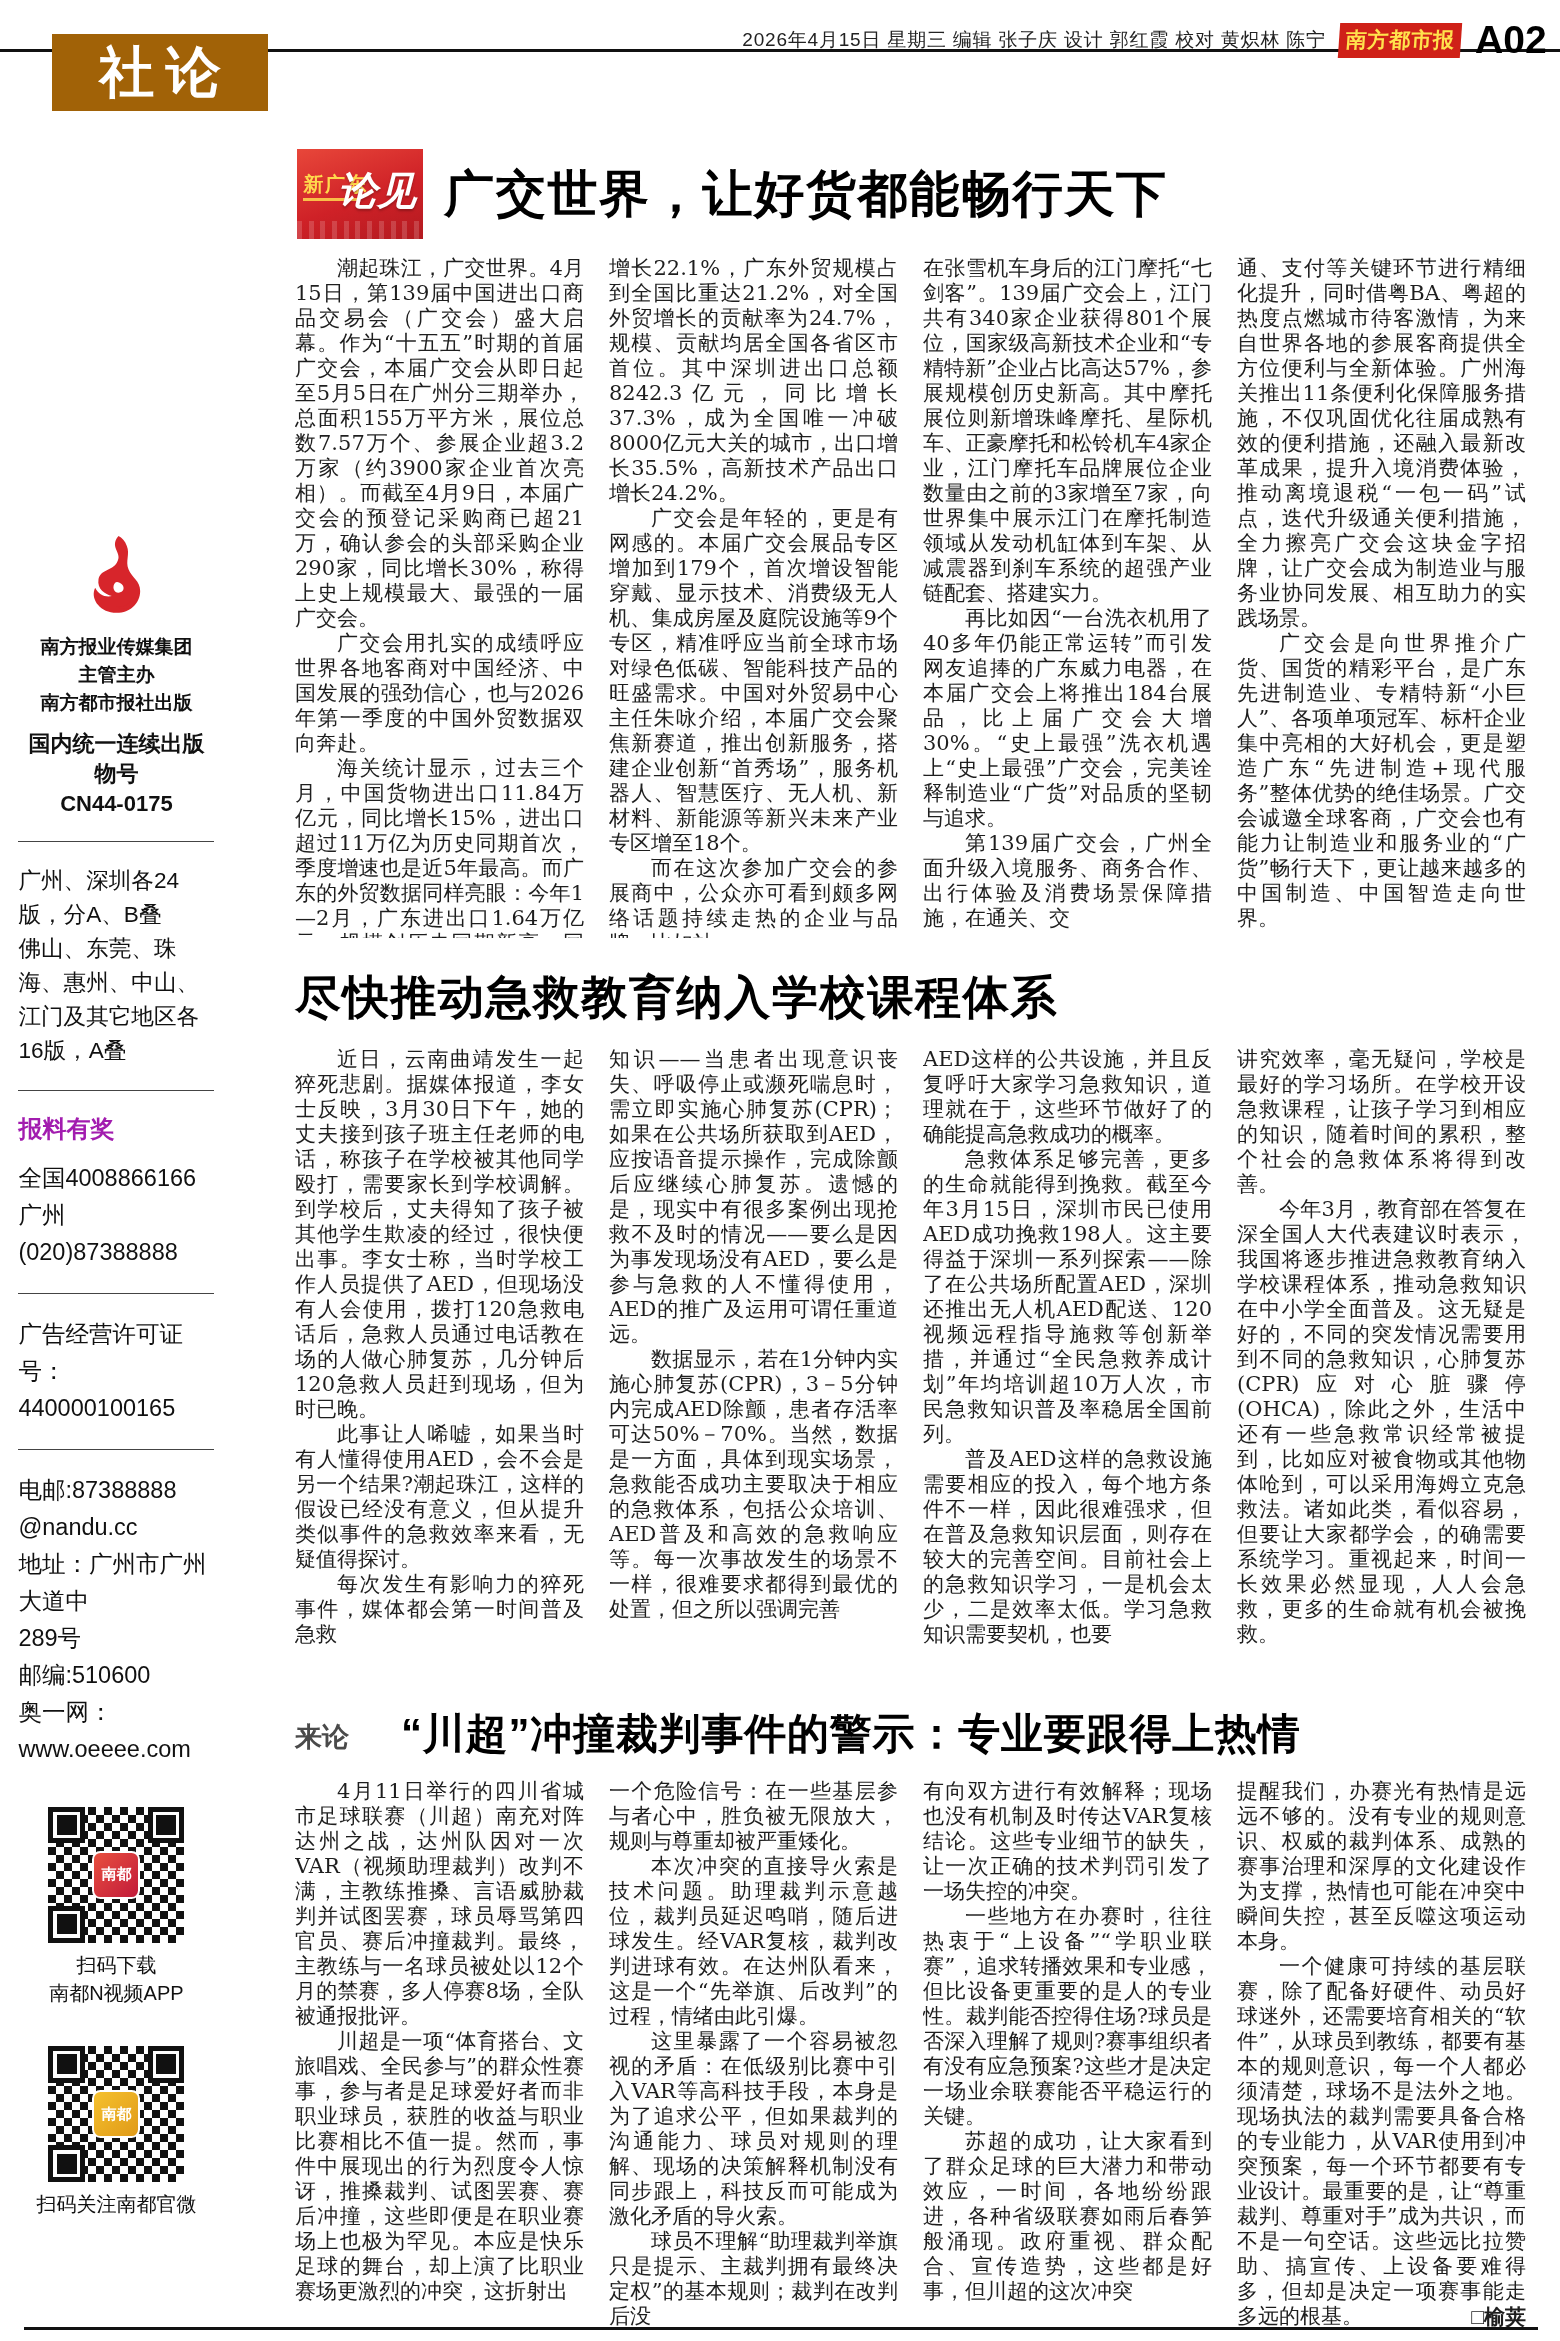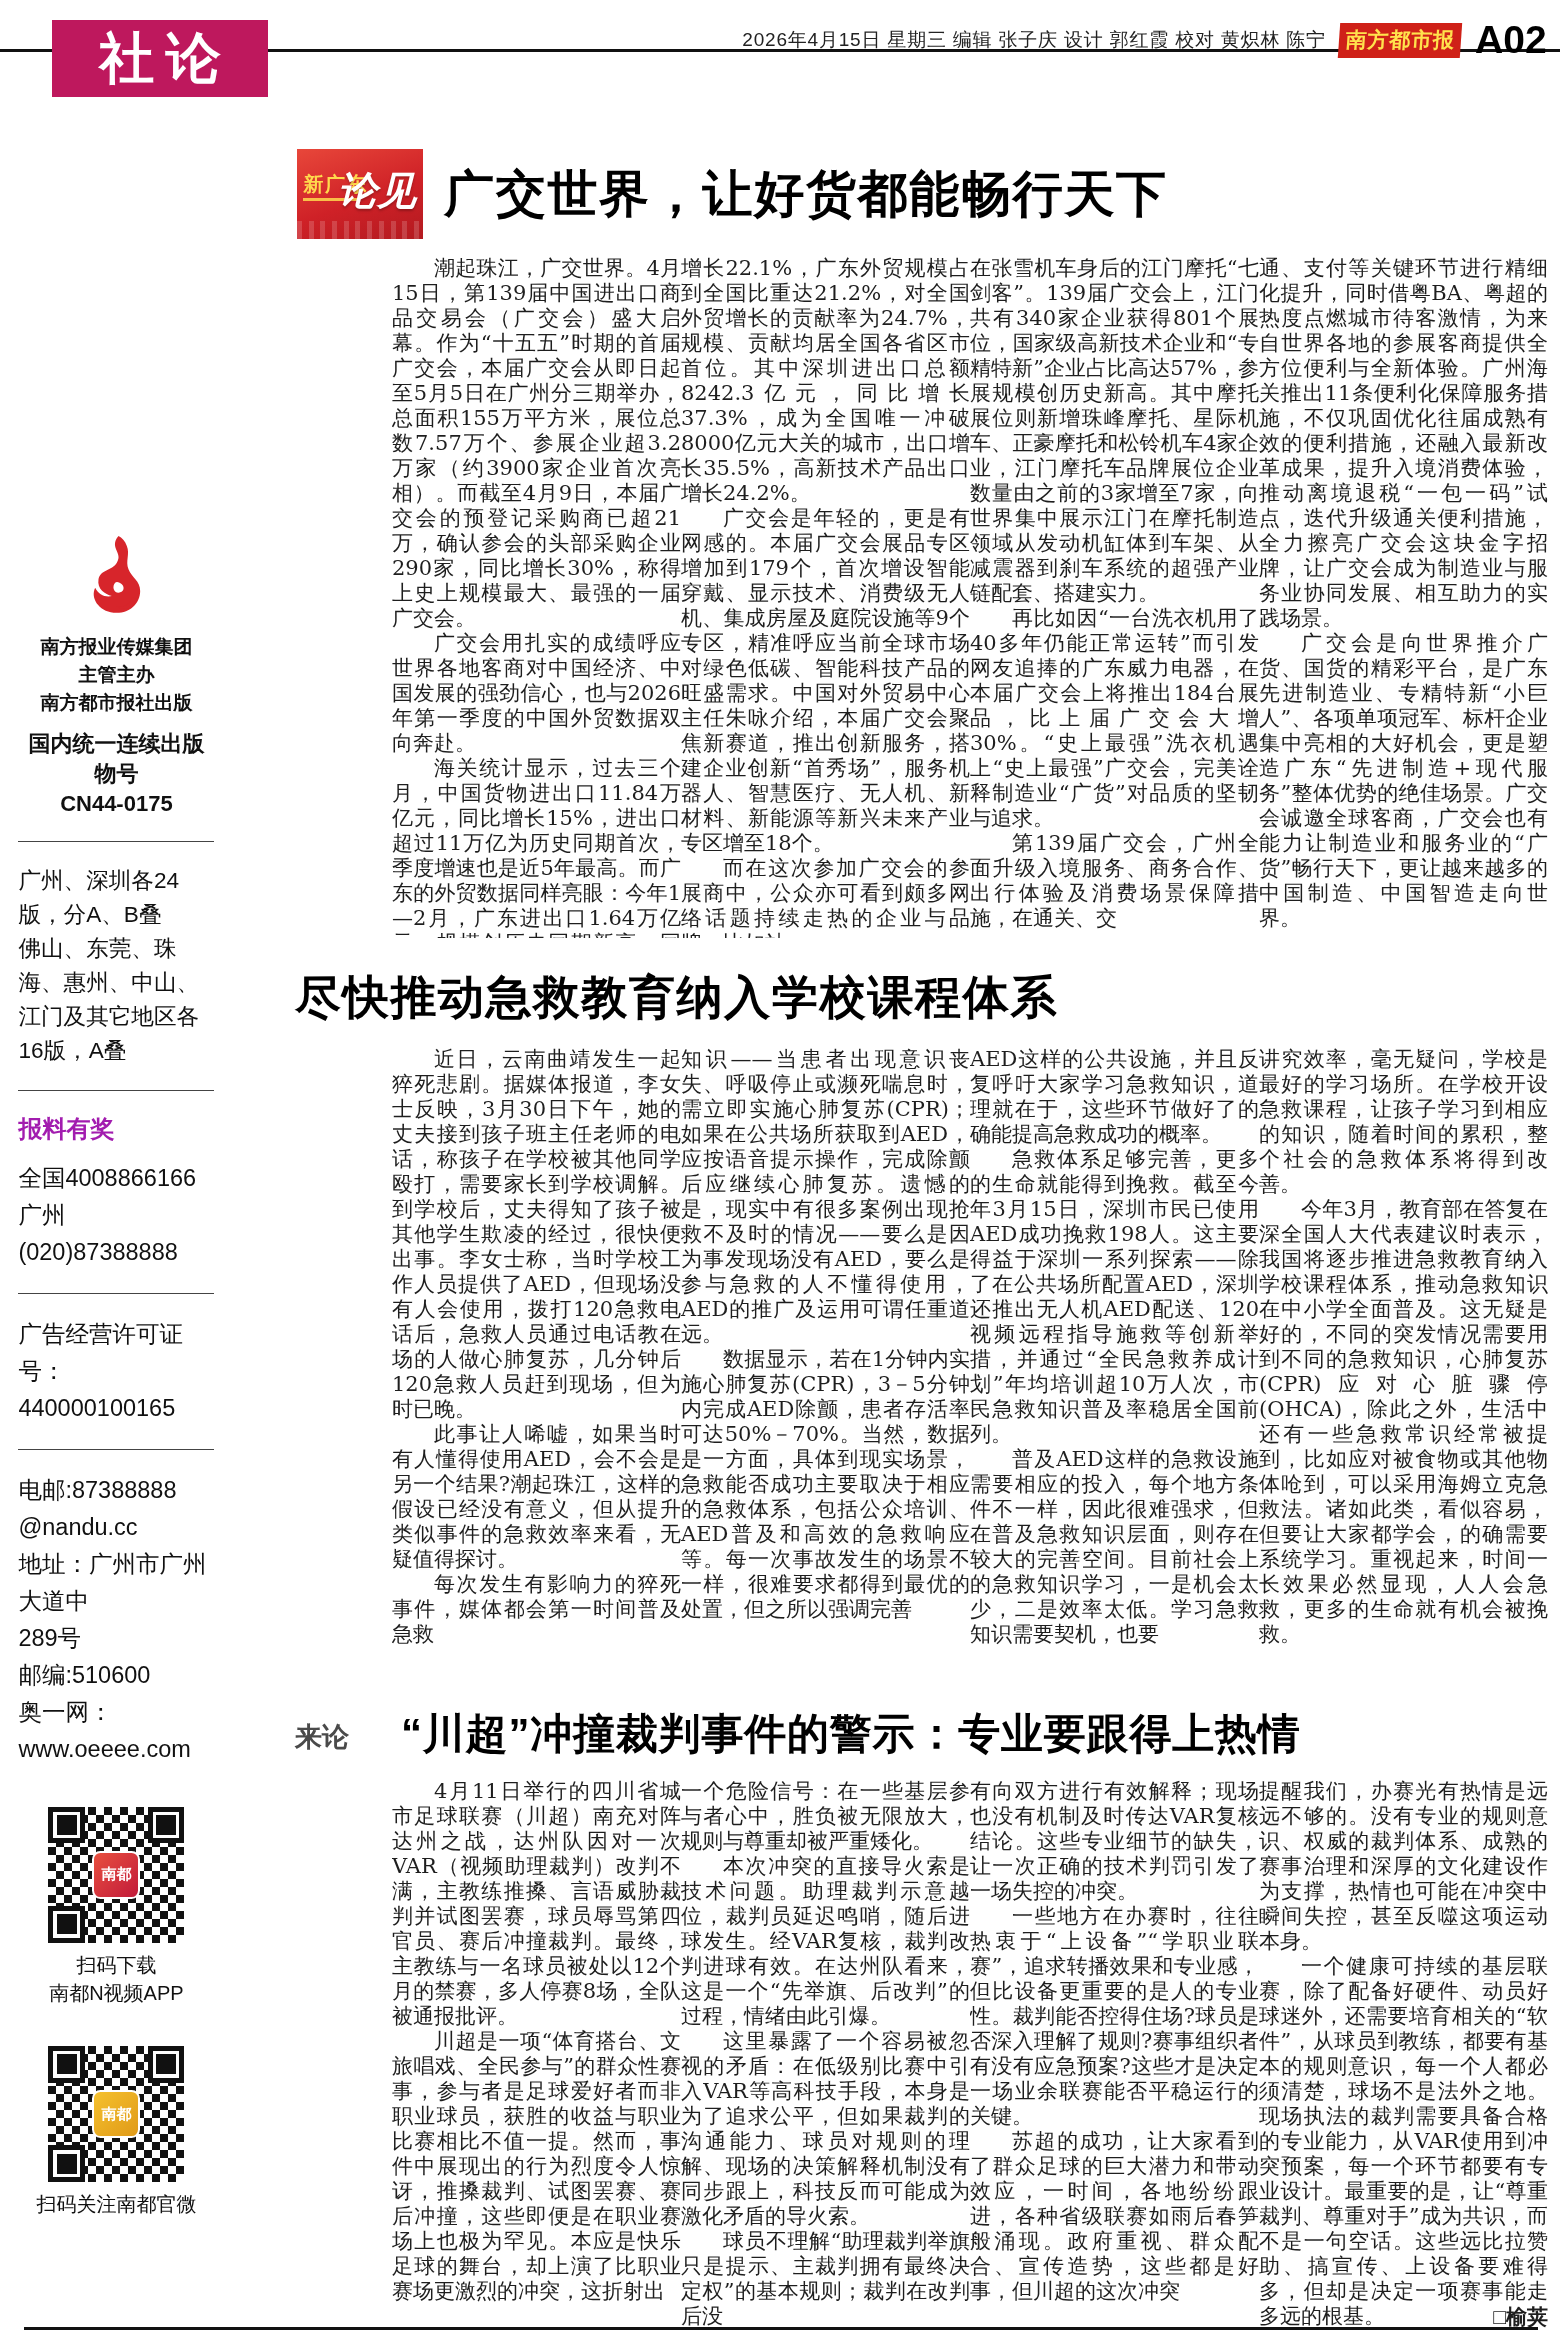--- a/index.html
+++ b/index.html
@@ -1,20 +1,20 @@
 <!DOCTYPE html>
 <html style="font-size:13.4px"><head>
 <meta charset="utf-8">
 <style>
   html,body{margin:0;padding:0;}
   body{width:1560px;height:2342px;position:relative;background:#ffffff;color:#1c1c1c;
        font-family:"Liberation Sans",sans-serif;overflow:hidden;}
   
   .top-rule{position:absolute;left:0;top:49px;width:1560px;height:2.5px;background:#111;}
-  .masthead{position:absolute;left:52px;top:20px;width:216px;height:77px;background:#be185d;
+  .masthead{position:absolute;left:52px;top:34px;width:216px;height:77px;background:#a16207;
             color:#fff;font-weight:bold;font-size:55px;line-height:77px;text-align:center;
             letter-spacing:11.7px;text-indent:11.7px;z-index:2;}
   .hdr-right{position:absolute;top:18.4px;right:13.4px;display:flex;align-items:center;gap:13.4px;z-index:2;}
   .dateline{font-size:19px;color:#222;letter-spacing:0.8px;}
   .paper-chip{background:#cf2118;color:#ffe34d;font-weight:bold;font-size:21px;
               padding:3.4px 6.7px;letter-spacing:0.8px;transform:skewX(-4deg);}
   .pageno{font-size:39px;font-weight:bold;color:#000;font-family:"Liberation Sans",sans-serif;}
   
   .sidebar{position:absolute;left:18.4px;top:536px;width:196px;}
   .flame{display:block;margin:0 auto;}
@@ -43,21 +43,21 @@
                background:linear-gradient(160deg,#e8473a 0%,#cf2127 55%,#b31a20 100%);
                overflow:hidden;}
   .kicker-logo .l1{position:absolute;left:6.7px;top:22px;color:#ffd94d;font-weight:bold;font-size:20px;letter-spacing:1.7px;}
   .kicker-logo .l1u{position:absolute;left:6.7px;top:49px;width:55px;height:2.5px;background:#ffd94d;opacity:.85;}
   .kicker-logo .l2{position:absolute;right:6.7px;top:15px;color:#fff;font-size:39px;font-weight:bold;
                    font-family:"DejaVu Serif",serif;font-style:italic;text-shadow:0 1.7px 2.5px rgba(0,0,0,.25);}
   .kicker-logo .city{position:absolute;left:0;bottom:0;width:100%;height:18.4px;opacity:.5;
       background:repeating-linear-gradient(90deg,#ffffff55 0 5px,#ffffff00 5px 11.7px);}
   h1.t1{position:absolute;left:149px;top:11.7px;margin:0;font-size:50px;letter-spacing:1.7px;color:#000;
         font-weight:bold;font-family:"Liberation Sans",sans-serif;}
-  .cols{display:flex;overflow:hidden;justify-content:flex-end;}
+  .cols{display:flex;gap:25px;overflow:hidden;}
   .col{width:289px;flex:0 0 289px;overflow:hidden;}
   .col p{margin:0;text-indent:2em;font-family:"DejaVu Serif",serif;font-size:21px;line-height:25px;
          text-align:justify;color:#1e1e1e;}
   .col p.cont{text-indent:0;}
   .col p .author{font-weight:bold;font-family:"Liberation Sans",sans-serif;float:right;}
   .a1-cols{height:682px;margin-top:5px;}
   .art2{margin-top:28.5px;}
   h2.t2{margin:0;font-size:46px;font-weight:bold;letter-spacing:1.7px;color:#000;}
   .a2-cols{height:622px;margin-top:18.4px;}
   .art3{margin-top:37px;}

